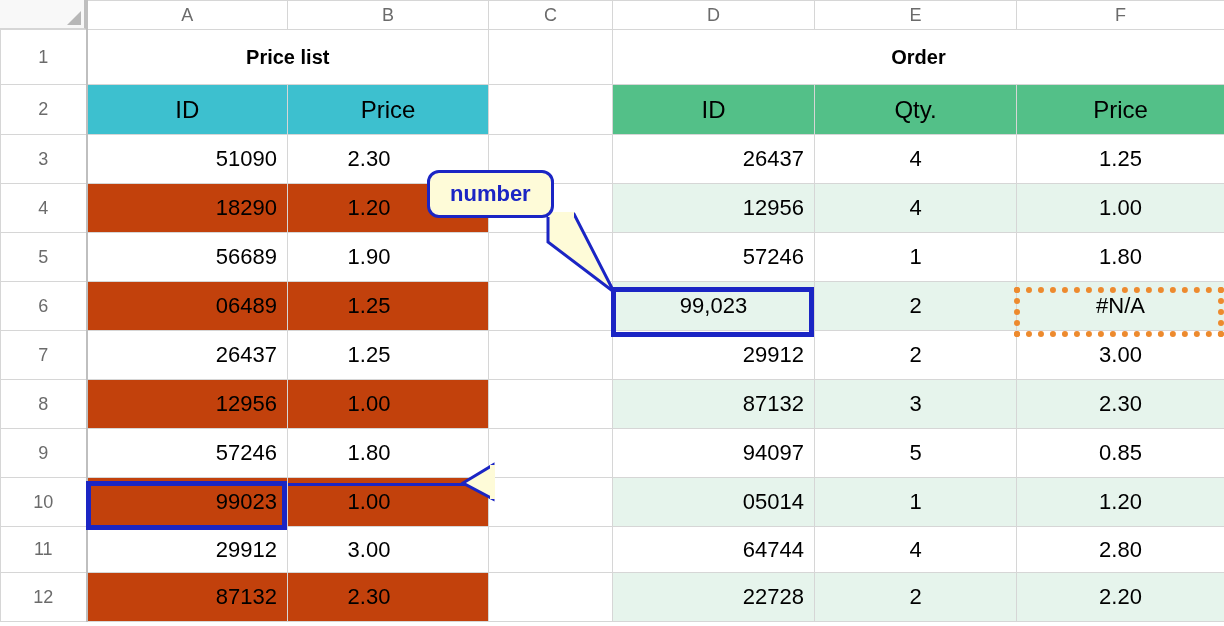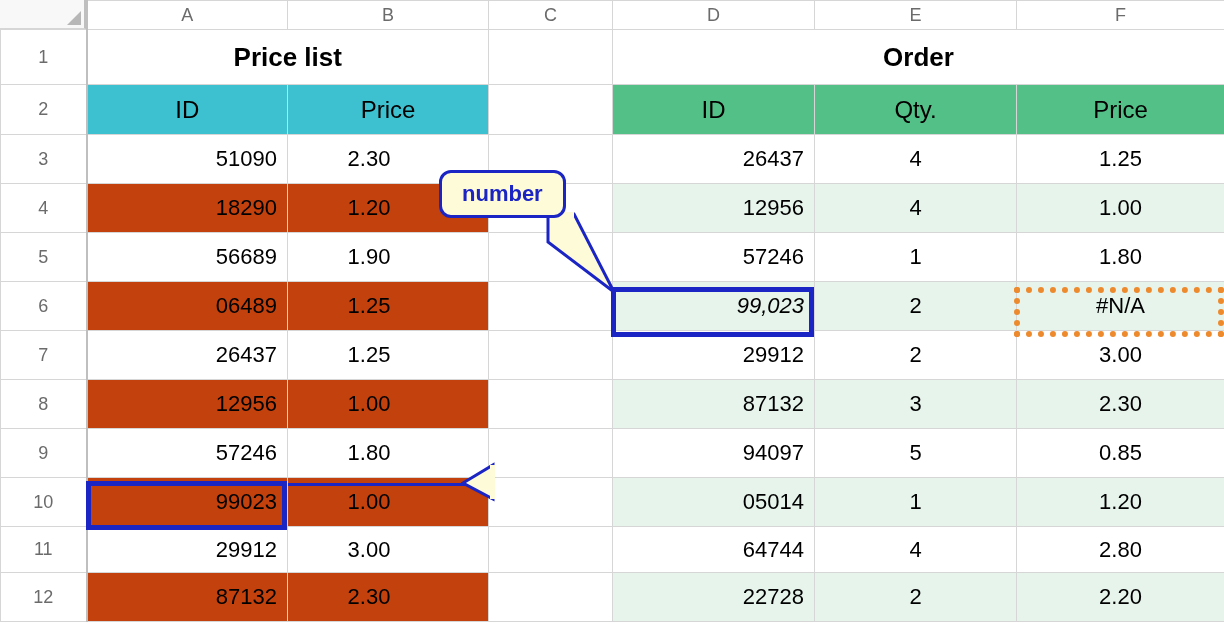--- a/index.html
+++ b/index.html
@@ -5,36 +5,36 @@
   html,body{margin:0;padding:0;font-family:Arial,Helvetica,sans-serif;background:#fff;color:#000;}
   #sheet{border-collapse:collapse;table-layout:fixed;width:1224px;font-size:22px;}
   #sheet th,#sheet td{border:1px solid #d6d6d6;height:46px;padding:0 10px;box-sizing:border-box;white-space:nowrap;overflow:hidden;}
   #sheet thead th{background:#fff;color:#6b6b6b;font-weight:400;font-size:18px;text-align:center;height:29px;padding:0;}
   #sheet thead th:first-child{width:86px;background:#f8f8f8;border-right:2px solid #bfbfbf;}
   #sheet tbody th{background:#fff;color:#6b6b6b;font-weight:400;font-size:18px;text-align:center;width:86px;border-right:2px solid #bfbfbf;}
   
   .colA{width:201px;} .colB{width:201px;} .colC{width:124px;}
   .colD{width:202px;} .colE{width:202px;} .colF{width:208px;}
   
-  .title{font-weight:700;font-size:26px;text-align:center;background:#fff;}
+  .title{font-weight:700;font-size:20px;text-align:center;background:#fff;}
   
   .hdrTeal{background:#3dc0cf;color:#000;font-size:24px;text-align:center;}
   .hdrGreen{background:#53c088;color:#000;font-size:24px;text-align:center;}
   
   .tealEven{background:#c2410c;}
   .tealOdd{background:#fff;}
   .greenEven{background:#e6f4ec;}
   .greenOdd{background:#fff;}
   .left{text-align:right;}
   .center{text-align:center;}
   .priceCol{text-align:center;padding-right:48px !important;}
   
   #wrap{position:relative;width:1224px;height:626px;overflow:hidden;}
   
-  .callout{position:absolute;background:#fefbd8;border:3px solid #1b25c4;border-radius:12px;padding:8px 20px;font-weight:700;font-size:22px;color:#1b25c4;z-index:20;margin-left:12px;}
+  .callout{position:absolute;background:#fefbd8;border:3px solid #1b25c4;border-radius:12px;padding:8px 20px;font-weight:700;font-size:22px;color:#1b25c4;z-index:20;}
   .callout-tail{position:absolute;z-index:19;}
   
   .hilite{position:absolute;border:5px solid #1b25c4;box-sizing:border-box;z-index:15;pointer-events:none;}
   
   .naBox{position:absolute;border:6px dotted #ed8a2e;box-sizing:border-box;z-index:15;pointer-events:none;}
   
   .connLine{position:absolute;height:0;border-top:3px solid #1b25c4;z-index:18;}
   
   .cornerSel{position:absolute;left:0;top:0;width:86px;height:29px;border-right:2px solid #bfbfbf;border-bottom:1px solid #d6d6d6;background:#f8f8f8;box-sizing:border-box;}
   .cornerSel:after{content:"";position:absolute;right:3px;bottom:3px;width:0;height:0;border-left:14px solid transparent;border-bottom:14px solid #b7b7b7;}
@@ -107,21 +107,21 @@
           <td></td>
           <td class="greenOdd left">57246</td>
           <td class="greenOdd center">1</td>
           <td class="greenOdd center">1.80</td>
         </tr>
         <tr style="height: 49px;">
           <th>6</th>
           <td class="tealEven left">06489</td>
           <td class="tealEven priceCol">1.25</td>
           <td></td>
-          <td class="greenEven " style="text-align: right; font-style: italic;">99,023</td>
+          <td class="greenEven " style="text-align: center;">99,023</td>
           <td class="greenEven center">2</td>
           <td class="greenEven center">#N/A</td>
         </tr>
         <tr style="height: 49px;">
           <th>7</th>
           <td class="tealOdd left">26437</td>
           <td class="tealOdd priceCol">1.25</td>
           <td></td>
           <td class="greenOdd left">29912</td>
           <td class="greenOdd center">2</td>

